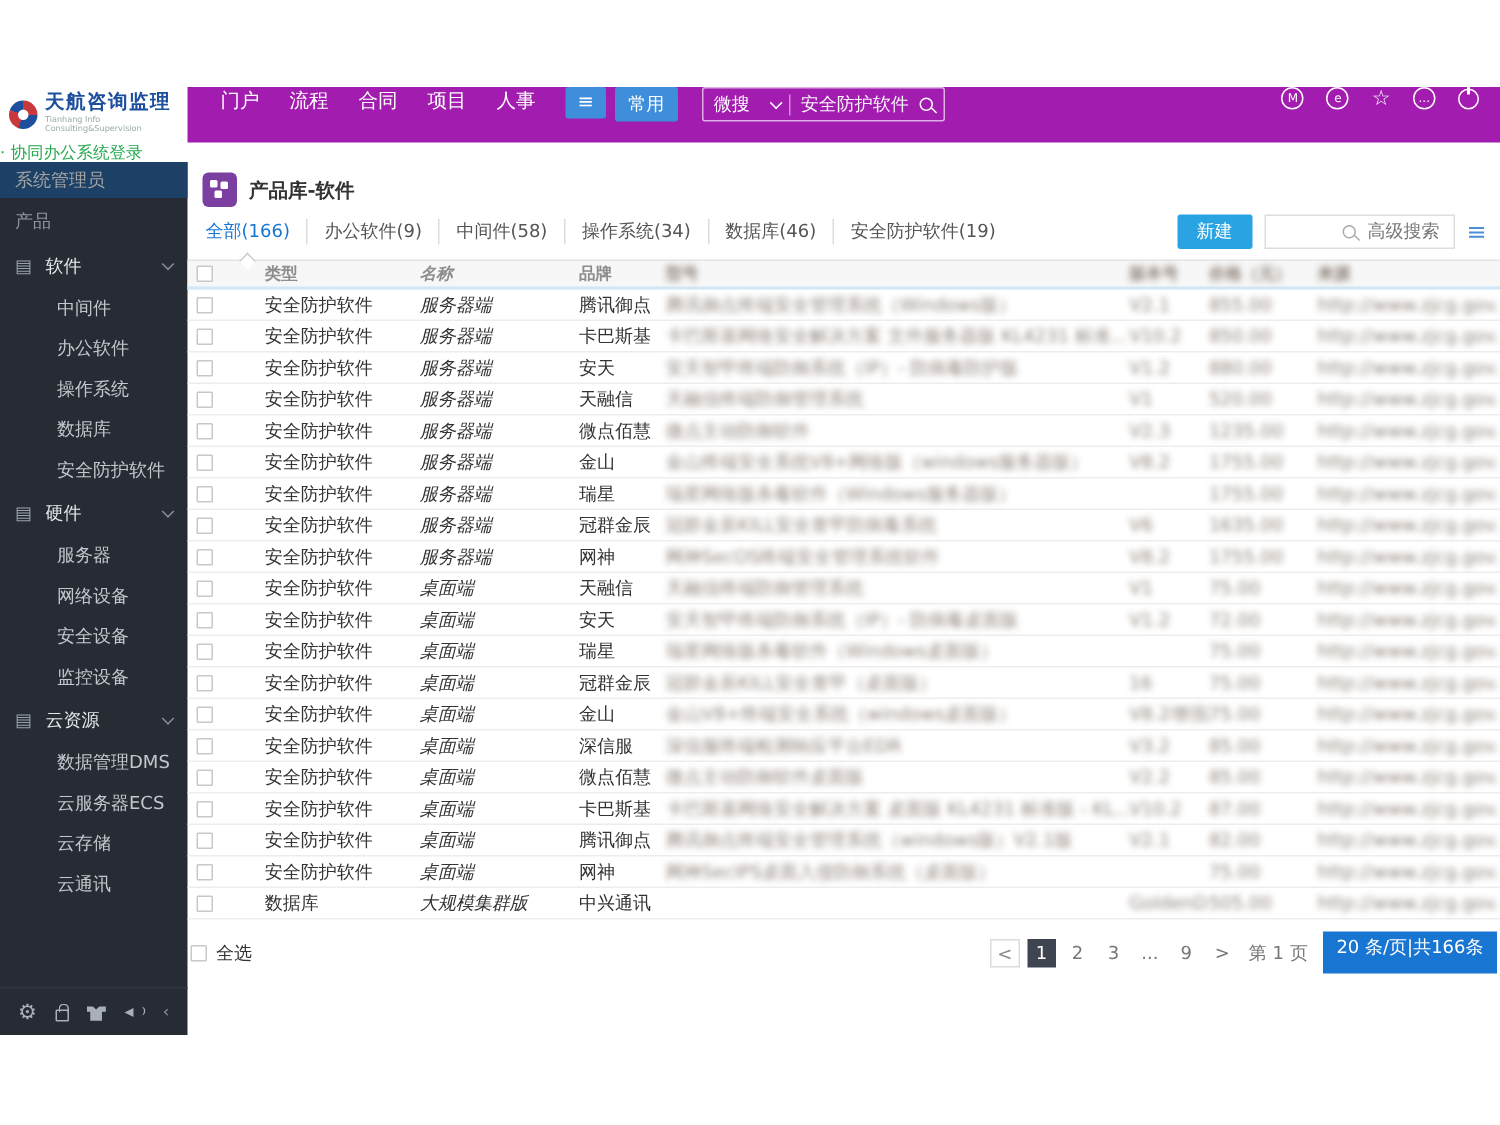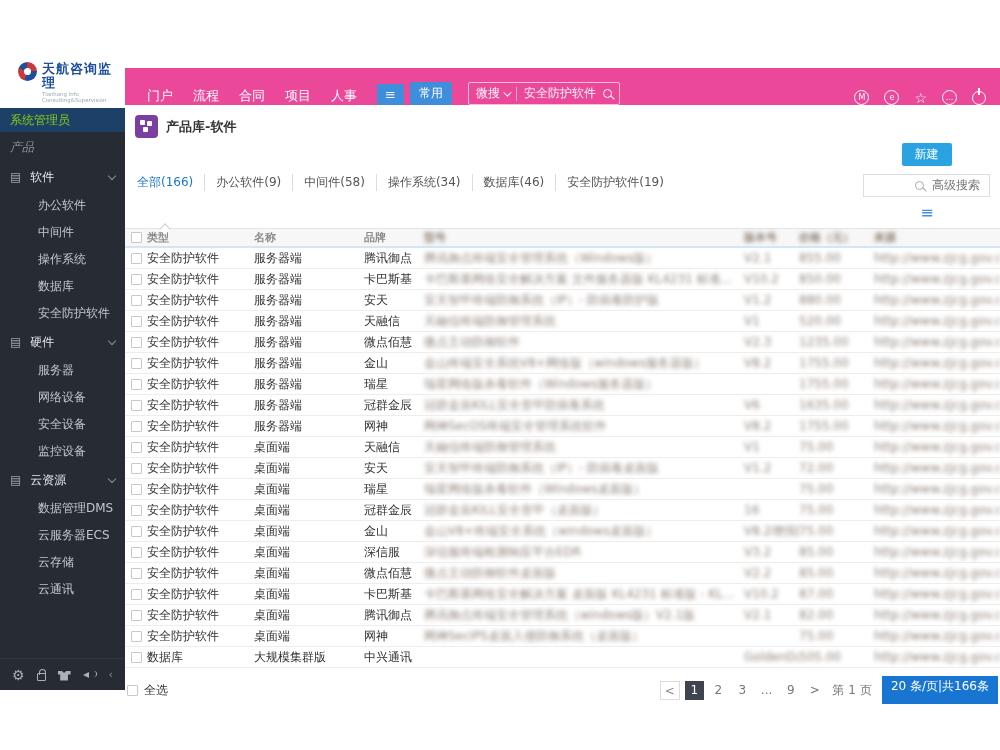--- a/index.html
+++ b/index.html
@@ -1,57 +1,57 @@
 <!DOCTYPE html>
 <html><head>
 <meta charset="utf-8">
 <style>
   * { margin:0; padding:0; box-sizing:border-box; }
   body { background:#fff; font-family:"DejaVu Sans","Liberation Sans",sans-serif; }
   .page { position:relative; width:1000px; height:750px; background:#fff; overflow:hidden; }
 
   
   .logo-block { position:absolute; top:58px; left:0; width:125px; height:50px; background:#fff; }
-  .logo-row { display:flex; align-items:flex-start; padding:4px 0 0 6px; gap:5px;margin-left:12px; }
+  .logo-row { display:flex; align-items:center; padding:4px 0 0 6px; gap:5px; }
   .logo-mark { width:19px; height:19px; border-radius:50%; flex:0 0 auto;
     background:conic-gradient(#c9383a 0 90deg,#1d4f9e 90deg 200deg,#c9383a 200deg 290deg,#1d4f9e 290deg 360deg);
     position:relative; }
   .logo-mark::after{content:"";position:absolute;left:6px;top:6px;width:7px;height:7px;background:#fff;border-radius:50%;}
   .logo-title { color:#1d4f9e; font-size:13px; font-weight:bold; line-height:14px; letter-spacing:1px;}
   .logo-tagline { color:#9aa; font-size:6px; line-height:7px; transform:scale(.9); transform-origin:left; }
   .login-link { color:#25a94f; font-size:11px; margin-top:4px; }
 
   
-  .topbar { position:absolute; top:58px; left:125px; right:0; height:37px; background:#ec4899;
-    display:flex; align-items:flex-end; color:#fff;margin-top:10px; }
+  .topbar { position:absolute; top:58px; left:125px; right:0; height:37px; background:#a21caf;
+    display:flex; align-items:flex-start; color:#fff; }
   .nav-items { display:flex; align-items:center; margin-left:12px; }
   .nav-item { font-size:13px; margin:0 10px; cursor:pointer; white-space:nowrap; }
   .menu-box { background:#3f8edc; border-radius:2px; padding:3px 8px; font-size:13px; margin-left:10px; }
   .common-box { background:#3f8edc; border-radius:2px; padding:3px 9px; font-size:12px; margin-left:6px; }
   .search-group { display:flex; align-items:center; gap:7px; margin-left:16px; height:23px;
     border:1px solid rgba(255,255,255,.65); border-radius:2px; padding:0 7px; font-size:12px; }
-  .wesearch { display:flex; align-items:center; gap:3px; }
+  .wesearch { display:flex; align-items:center; gap:13px; }
   .chev-down { width:6px; height:6px; border-right:1.4px solid #fff; border-bottom:1.4px solid #fff;
     transform:rotate(45deg) translateY(-2px); display:inline-block; }
   .search-divider { width:1px; height:14px; background:rgba(255,255,255,.5); }
   .search-placeholder { color:rgba(255,255,255,.95); }
   .icon-search { width:9px; height:9px; border:1.4px solid #fff; border-radius:50%; position:relative; display:inline-block; }
   .icon-search::after { content:""; position:absolute; width:5px; height:1.4px; background:#fff;
     right:-4px; bottom:-1px; transform:rotate(45deg); }
   .top-icons { margin-left:auto; display:flex; align-items:center; gap:15px; margin-right:14px; }
   .circ { width:15px; height:15px; border:1.3px solid #fff; border-radius:50%; display:flex;
     align-items:center; justify-content:center; font-size:8px; color:#fff; }
   .star-glyph { font-size:14px; line-height:14px; }
   .icon-power { width:14px; height:14px; border:1.5px solid #fff; border-radius:50%; position:relative; }
   .icon-power::after { content:""; position:absolute; left:5.1px; top:-4px; width:1.6px; height:7px; background:#fff; }
 
   
   .sidebar { position:absolute; left:0; top:108px; width:125px; height:582px; background:#272c34; }
-  .role-band { height:24px; line-height:24px; background:#1d4066; color:#84cc16; font-size:12px; padding-left:10px; }
-  .section-label { height:30px; line-height:30px; color:#8d949c; font-size:12px; padding-left:10px;font-style:italic; }
+  .role-band { height:24px; line-height:24px; background:#1d4066; color:#a3a3a3; font-size:12px; padding-left:10px; }
+  .section-label { height:30px; line-height:30px; color:#8d949c; font-size:12px; padding-left:10px; }
   .group-header { height:30px; display:flex; align-items:center; padding:0 10px; color:#e4e7ea; font-size:12px; gap:9px; cursor:pointer; }
   .group-icon { color:#9aa1a9; font-size:12px; line-height:12px; }
   .group-chev { margin-left:auto; width:6px; height:6px; border-right:1.3px solid #8a9097; border-bottom:1.3px solid #8a9097; transform:rotate(45deg); margin-top:-3px;}
   .side-item { height:27px; line-height:27px; padding-left:38px; color:#c2c7ce; font-size:12px; cursor:pointer; white-space:nowrap;}
   .side-bottom { position:absolute; bottom:0; left:0; right:0; height:32px; display:flex; align-items:center;
     justify-content:space-evenly; border-top:1px solid #31363f; }
   .gear-glyph { color:#aab0b8; font-size:14px; line-height:14px;}
   .icon-lock { width:9px; height:8px; border:1.2px solid #aab0b8; border-radius:1px; position:relative; margin-top:5px;}
   .icon-lock::before { content:""; position:absolute; left:1px; top:-5px; width:5px; height:5px;
     border:1.2px solid #aab0b8; border-bottom:none; border-radius:4px 4px 0 0; }
@@ -72,35 +72,35 @@
     border-radius:1px; box-shadow:7px 1px 0 #fff, 3px 7px 0 #fff; }
   .page-title { font-size:13px; font-weight:bold; color:#333; }
   .tabs-row { display:flex; align-items:center; padding:3px 10px 7px 10px; border-bottom:1px solid #e4e4e4; position:relative; }
   .tabs { display:flex; align-items:flex-start; }
   .tab { font-size:12px; color:#555; padding:0 11px; border-right:1px solid #ddd; cursor:pointer; white-space:nowrap;}
   .tab:first-child { padding-left:2px; }
   .tab:last-child { border-right:none; }
   .tab.active { color:#1876d2; }
   .tab-caret { position:absolute; bottom:-5px; left:36px; width:8px; height:8px; background:#fff;
     border-left:1px solid #ccc; border-top:1px solid #ccc; transform:rotate(45deg); }
-  .right-controls { margin-left:auto; display:flex; align-items:center; gap:8px;flex-direction:column; }
+  .right-controls { margin-left:auto; display:flex; align-items:center; gap:8px; }
   .btn-new { background:#2aa3e3; color:#fff; font-size:12px; padding:3px 13px; border-radius:2px; border:none; cursor:pointer; }
   .adv-search { display:flex; align-items:center; gap:8px; border:1px solid #ddd; height:23px; padding:0 9px; color:#777; font-size:12px; }
   .adv-search .icon-search { border-color:#aaa; }
   .adv-search .icon-search::after { background:#aaa; }
   .adv-spacer { width:34px; }
   .list-icon { color:#4a90d9; font-size:16px; line-height:16px; cursor:pointer; letter-spacing:-1px;}
 
   
   .tbl { width:100%; }
   .thead { display:flex; align-items:center; height:19px; background:#f7f7f7; border-bottom:2px solid #cfe7f8;
     font-size:11px; color:#8d8d8d; font-weight:bold; }
   .trow { display:flex; align-items:center; height:21px; border-bottom:1px solid #ededed; font-size:12px; color:#333; }
   .c-check { width:22px; display:flex; justify-content:flex-start; padding-left:6px; }
-  .c-type { width:107px; } .c-name { width:110px; } .c-brand { width:60px; }
+  .c-type { width:107px;margin-left:30px; } .c-name { width:110px;font-style:italic; } .c-brand { width:60px; }
   .c-model { width:320px; } .c-ver { width:55px; } .c-price { width:75px; } .c-src { width:126px; }
   .cell { overflow:hidden; white-space:nowrap; text-overflow:clip; }
   .cb { width:11px; height:11px; border:1px solid #c8c8c8; border-radius:1px; background:#fff; display:inline-block; cursor:pointer; }
   .blur { filter:blur(2.2px); color:#7d6e63; opacity:.85; }
 
   
   .foot-row { display:flex; align-items:center; margin-top:11px; padding:0 2px; height:22px; }
   .select-all { display:flex; align-items:center; gap:6px; font-size:12px; color:#333; }
   .pagination { margin-left:auto; display:flex; align-items:center; gap:5px; font-size:12px; color:#777; }
   .pg { min-width:19px; height:19px; line-height:19px; text-align:center; padding:0 4px; cursor:pointer; }
@@ -155,22 +155,22 @@
 
   <div class="sidebar">
     <div class="role-band">系统管理员</div>
     <div class="section-label">产品</div>
     <div id="sidebar-groups">
         <div class="group-header">
           <span class="group-icon">▤</span>
           <span>软件</span>
           <span class="group-chev"></span>
         </div>
+        <div class="side-item">中间件</div>
         <div class="side-item">办公软件</div>
-        <div class="side-item">中间件</div>
         <div class="side-item">操作系统</div>
         <div class="side-item">数据库</div>
         <div class="side-item">安全防护软件</div>
         <div class="group-header">
           <span class="group-icon">▤</span>
           <span>硬件</span>
           <span class="group-chev"></span>
         </div>
         <div class="side-item">服务器</div>
         <div class="side-item">网络设备</div>

